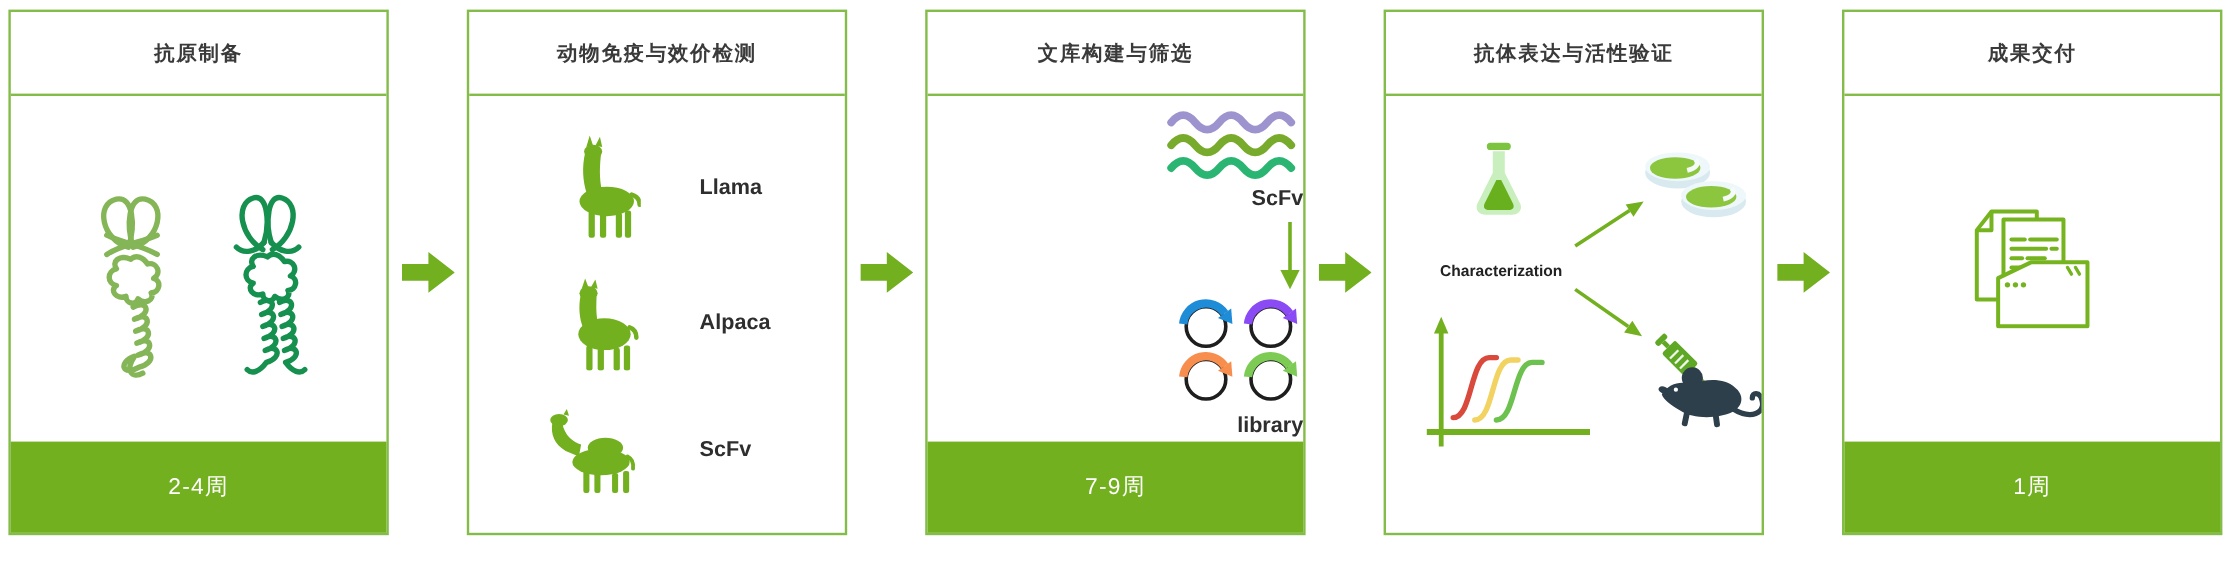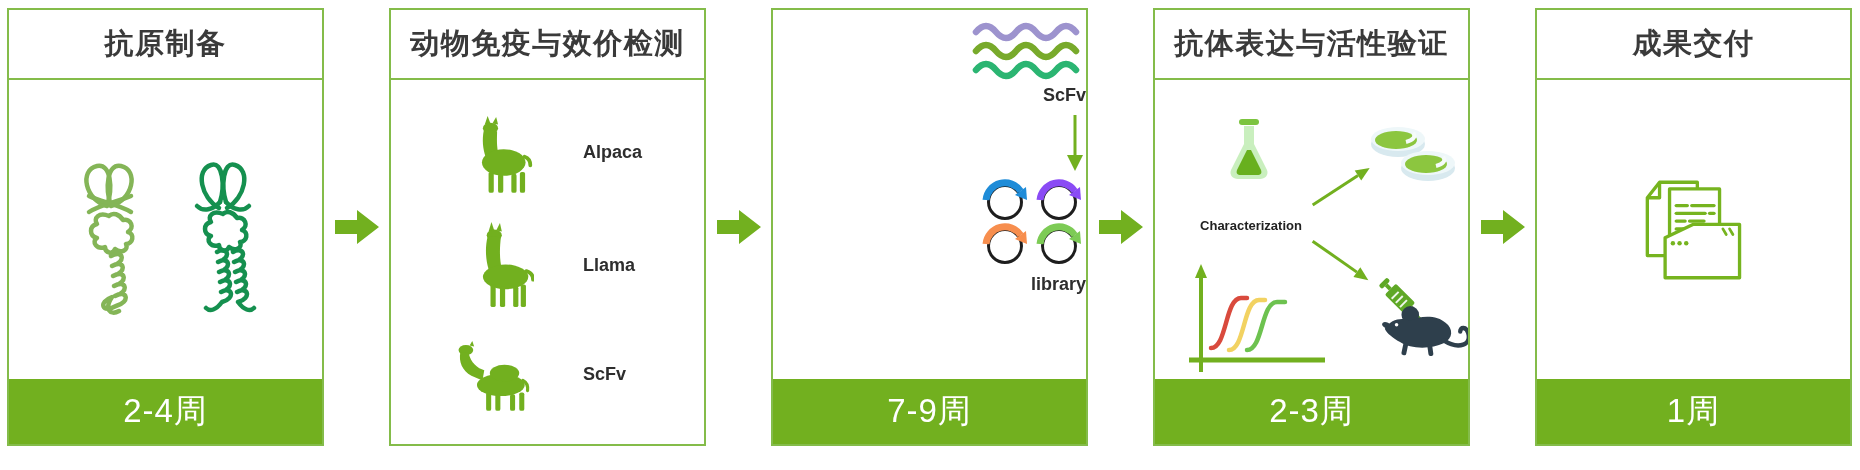--- a/index.html
+++ b/index.html
@@ -1,21 +1,21 @@
 <!DOCTYPE html>
 <html style="--accent-green: #72B01F; --border-green: #84BC4A; --dark-text: #3A3A3A; --footer-text: #FFFFFF; --antibody-light: #84B557; --antibody-dark: #15904F; --wave-purple: #9D93CE; --wave-olive: #78AA2B; --wave-emerald: #2BB572; --plasmid-blue: #1F8CD8; --plasmid-purple: #8A4BF5; --plasmid-orange: #F78E4E; --plasmid-green: #7DCB55; --curve-red: #D94A3D; --curve-yellow: #F2D261; --curve-green: #6DC24F; --mouse-dark: #2E3F4C; --petri-green: #8CC63F; --flask-light: #C9EFBE; --flask-liquid: #68B01E;"><head>
 <meta charset="utf-8">
 <style>
   html,body{margin:0;padding:0;background:#fff;}
   body{width:1860px;height:470px;overflow:hidden;font-family:"Liberation Sans",sans-serif;}
   .flow{display:flex;align-items:stretch;padding:8px 0 8px 7px;height:454px;box-sizing:border-box;}
   .stage{width:317px;flex:none;border:2px solid var(--border-green,#84BC4A);box-sizing:border-box;background:#fff;display:flex;flex-direction:column;}
-  .stage-header{height:68px;flex:none;border-bottom:2px solid var(--border-green,#84BC4A);display:flex;align-items:center;justify-content:center;font-size:29px;font-weight:bold;color:var(--dark-text,#3A3A3A);letter-spacing:1.5px;}
+  .stage-header{height:68px;flex:none;border-bottom:2px solid var(--border-green,#84BC4A);display:flex;align-items:center;justify-content:center;font-size:17px;font-weight:bold;color:var(--dark-text,#3A3A3A);letter-spacing:1.5px;}
   .stage-body{flex:1;position:relative;overflow:hidden;}
-  .stage-footer{height:65px;flex:none;background:var(--accent-green,#72B01F);color:#fff;display:flex;align-items:center;justify-content:center;font-size:33px;font-weight:500;letter-spacing:1px;}
+  .stage-footer{height:76px;flex:none;background:var(--accent-green,#72B01F);color:#fff;display:flex;align-items:center;justify-content:center;font-size:19px;font-weight:500;letter-spacing:1px;}
   .gap{width:65px;flex:none;display:flex;align-items:center;justify-content:center;}
   .mini-label{font-weight:bold;color:#2E2E2E;font-size:18px;}
   
   .s1{display:flex;justify-content:center;gap:42px;padding-top:76px;}
   
   .s2{display:flex;flex-direction:column;justify-content:space-evenly;height:100%;padding:4px 0 4px 24px;box-sizing:border-box;}
   .animal-row{display:grid;grid-template-columns:168px auto;align-items:center;}
   .animal-row svg{justify-self:center;}
   
   .s3{display:flex;flex-direction:column;align-items:flex-end;padding-top:10px;height:100%;box-sizing:border-box;}
@@ -63,53 +63,53 @@
 
   <div class="gap">
     <svg width="44" height="40" viewBox="0 0 44 40">
       <polygon points="0,13 22,13 22,3 44,20 22,37 22,27 0,27" fill="#72B01F"></polygon>
     </svg>
   </div>
 
   <div class="stage">
     <div class="stage-header">动物免疫与效价检测</div>
     <div class="stage-body s2">
+      <div class="animal-row">
+        <svg width="70" height="87" viewBox="0 0 74 92">
+          <g fill="#72B01F">
+            <polygon points="26,10 29,0 32,9"></polygon>
+              <polygon points="34,9 38,1 40,10"></polygon>
+            <ellipse cx="32" cy="14" rx="8" ry="6"></ellipse>
+            <path d="M25,15 C22,28 23,40 26,50 L40,50 C37,37 38,25 39,16 Z"></path>
+            <ellipse cx="44" cy="58" rx="24" ry="13"></ellipse>
+            <rect x="28" y="66" width="5.5" height="24" rx="2"></rect>
+              <rect x="38" y="68" width="5.5" height="22" rx="2"></rect>
+            <rect x="52" y="68" width="5.5" height="22" rx="2"></rect>
+              <rect x="60" y="66" width="5.5" height="24" rx="2"></rect>
+          </g>
+          <path d="M66,52 q7,2 7,9" stroke="#72B01F" stroke-width="4" fill="none" stroke-linecap="round"></path>
+        </svg>
+        <span class="mini-label">Llama</span>
+      </div>
       <div class="animal-row">
         <svg width="74" height="80" viewBox="0 0 78 84">
           <g fill="#72B01F">
             <polygon points="24,12 27,3 30,11"></polygon>
               <polygon points="32,11 36,4 38,12"></polygon>
             <ellipse cx="30" cy="16" rx="8" ry="6"></ellipse>
             <path d="M23,18 C21,28 22,38 25,46 L39,46 C36,34 37,26 37,19 Z"></path>
             <ellipse cx="44" cy="52" rx="23" ry="14"></ellipse>
             <rect x="28" y="62" width="5.5" height="22" rx="2"></rect>
               <rect x="38" y="64" width="5.5" height="20" rx="2"></rect>
             <rect x="52" y="64" width="5.5" height="20" rx="2"></rect>
               <rect x="61" y="62" width="5.5" height="22" rx="2"></rect>
           </g>
           <path d="M66,46 q6,2 6,9" stroke="#72B01F" stroke-width="4" fill="none" stroke-linecap="round"></path>
         </svg>
         <span class="mini-label">Alpaca</span>
-      </div>
-      <div class="animal-row">
-        <svg width="70" height="87" viewBox="0 0 74 92">
-          <g fill="#72B01F">
-            <polygon points="26,10 29,0 32,9"></polygon>
-              <polygon points="34,9 38,1 40,10"></polygon>
-            <ellipse cx="32" cy="14" rx="8" ry="6"></ellipse>
-            <path d="M25,15 C22,28 23,40 26,50 L40,50 C37,37 38,25 39,16 Z"></path>
-            <ellipse cx="44" cy="58" rx="24" ry="13"></ellipse>
-            <rect x="28" y="66" width="5.5" height="24" rx="2"></rect>
-              <rect x="38" y="68" width="5.5" height="22" rx="2"></rect>
-            <rect x="52" y="68" width="5.5" height="22" rx="2"></rect>
-              <rect x="60" y="66" width="5.5" height="24" rx="2"></rect>
-          </g>
-          <path d="M66,52 q7,2 7,9" stroke="#72B01F" stroke-width="4" fill="none" stroke-linecap="round"></path>
-        </svg>
-        <span class="mini-label">Llama</span>
       </div>
       <div class="animal-row">
         <svg width="92" height="74" viewBox="0 0 100 80">
           <g fill="#72B01F">
             <ellipse cx="14" cy="14" rx="8" ry="5.5"></ellipse>
             <polygon points="18,9 21,4 23,10"></polygon>
             <path d="M8,16 C6,27 10,36 20,42 L32,47 L34,36 C27,34 19,28 17,17 Z"></path>
             <ellipse cx="52" cy="52" rx="26" ry="12"></ellipse>
             <ellipse cx="56" cy="39" rx="16" ry="9"></ellipse>
             <rect x="36" y="60" width="5.5" height="20" rx="2"></rect>
@@ -124,20 +124,21 @@
     </div>
   </div>
 
   <div class="gap">
     <svg width="44" height="40" viewBox="0 0 44 40">
       <polygon points="0,13 22,13 22,3 44,20 22,37 22,27 0,27" fill="#72B01F"></polygon>
     </svg>
   </div>
 
   <div class="stage">
+    <div class="stage-header">文库构建与筛选</div>
     <div class="stage-body s3">
       <svg width="116" height="62" viewBox="0 0 116 62">
         <g fill="none" stroke-width="6.5" stroke-linecap="round">
           <path d="M6,12 q10,-12 20,0 t20,0 t20,0 t20,0 t20,0" stroke="#9D93CE"></path>
           <path d="M6,31 q10,-12 20,0 t20,0 t20,0 t20,0 t20,0" stroke="#78AA2B"></path>
           <path d="M6,50 q10,-12 20,0 t20,0 t20,0 t20,0 t20,0" stroke="#2BB572"></path>
         </g>
       </svg>
       <span class="mini-label">ScFv</span>
       <svg class="arrow-down" width="22" height="58" viewBox="0 0 22 58">
@@ -235,21 +236,20 @@
           <circle cx="36" cy="52" r="9"></circle>
           <path d="M10,66 C16,56 28,54 36,58 C46,52 64,52 72,60 C80,66 80,76 70,81 C58,87 36,87 26,80 C18,75 12,71 10,66 Z"></path>
           <path d="M12,66 C8,64 6,62 8,60 C10,58 14,60 16,62 Z"></path>
           <rect x="28" y="80" width="5" height="13" rx="2" transform="rotate(12 30 86)"></rect>
           <rect x="54" y="82" width="5" height="12" rx="2" transform="rotate(-8 56 88)"></rect>
         </g>
         <path d="M70,78 C86,88 99,82 95,70 C93,64 87,64 87,69" stroke="#2E3F4C" stroke-width="4.5" fill="none" stroke-linecap="round"></path>
         <circle cx="22" cy="62" r="1.8" fill="#fff"></circle>
       </svg>
     </div>
-    <div class="stage-footer">2-3周</div>
   </div>
 
   <div class="gap">
     <svg width="44" height="40" viewBox="0 0 44 40">
       <polygon points="0,13 22,13 22,3 44,20 22,37 22,27 0,27" fill="#72B01F"></polygon>
     </svg>
   </div>
 
   <div class="stage">
     <div class="stage-header">成果交付</div>

